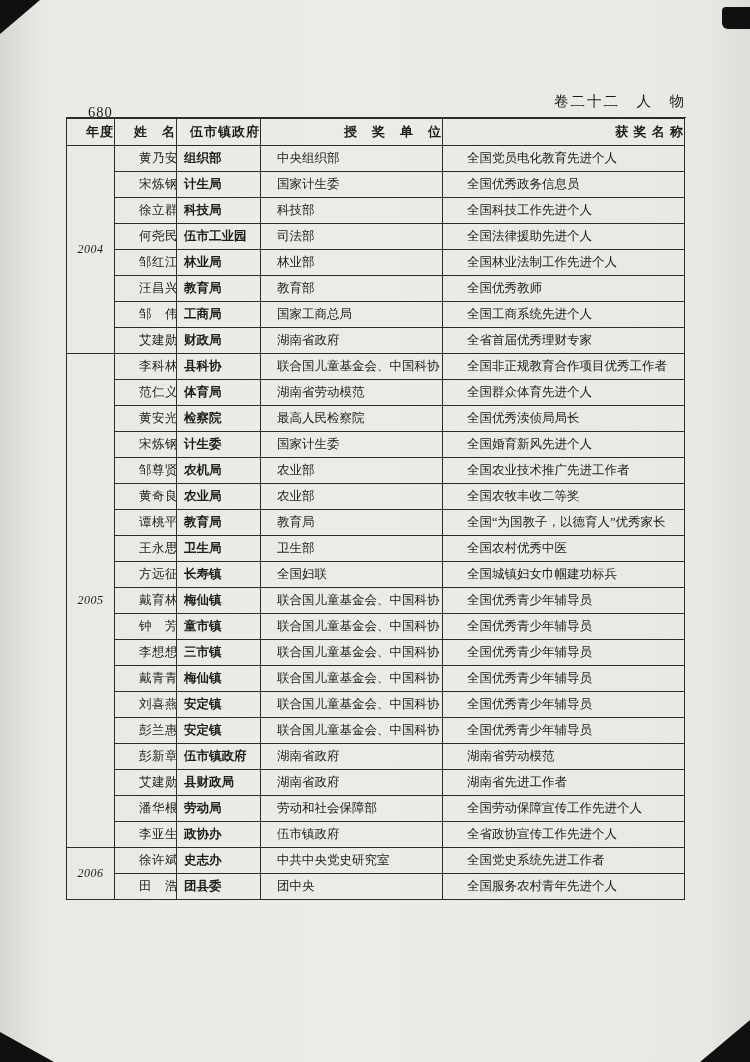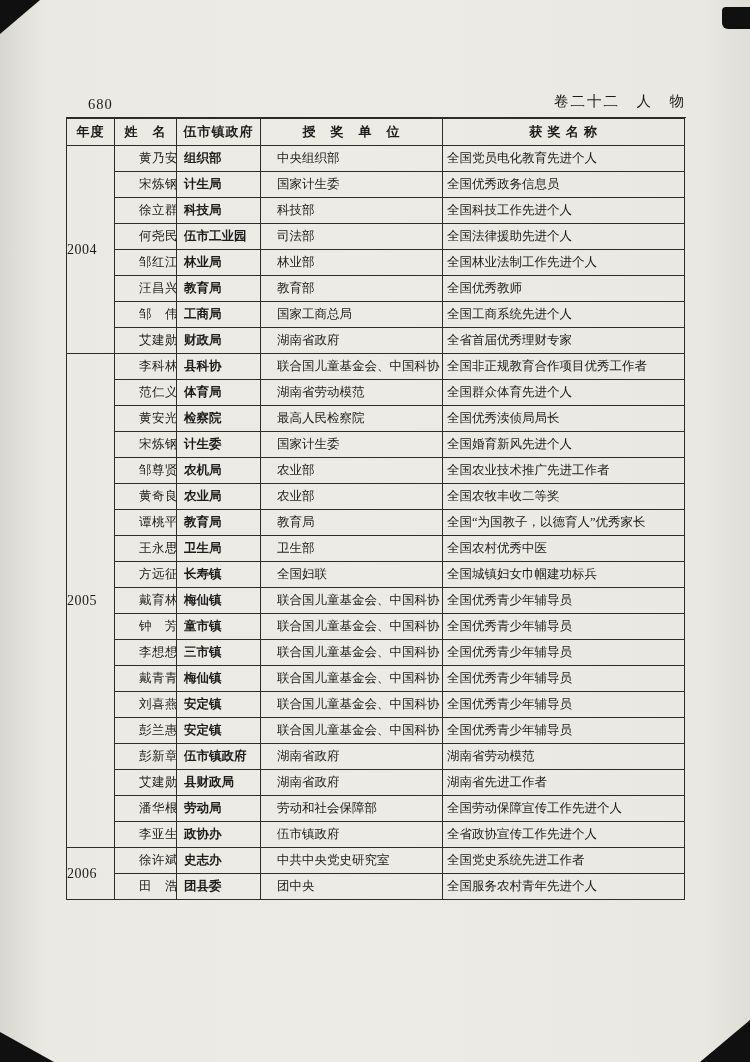--- a/index.html
+++ b/index.html
@@ -17,21 +17,21 @@
   }
   .artifact { position:absolute; background:#101010; }
   .art-tl { left:0; top:0; width:40px; height:34px; clip-path:polygon(0 0,100% 0,0 100%); }
   .art-tr { right:0; top:7px; width:28px; height:22px; border-radius:4px 0 0 6px; }
   .art-bl { left:0; bottom:0; width:54px; height:30px; clip-path:polygon(0 0,0 100%,100% 100%); }
   .art-br { right:0; bottom:0; width:50px; height:42px; clip-path:polygon(100% 0,100% 100%,0 100%); }
 
   .content { position:absolute; left:66px; top:92px; width:620px; }
 
   .page-header { position:relative; height:23px; font-size:14.5px; }
-  .page-num { position:absolute; left:22px; top:4px; letter-spacing:1px; }
+  .page-num { position:absolute; left:22px; top:12px; letter-spacing:1px; }
   .header-title { position:absolute; left:0; right:0; text-align:right; letter-spacing:2px; }
   .header-rule { height:1px; background:#2b2b2b; margin-top:2px; }
 
   .table-label { margin-top:17px; margin-bottom:6px; font-size:12px; letter-spacing:0.5px; }
 
   table {
     border-collapse:collapse;
     width:618px;
     table-layout:fixed;
     font-size:12.5px;
@@ -40,31 +40,31 @@
   th, td {
     border:1px solid #2c2c2c;
     height:26px;
     overflow:hidden;
     white-space:nowrap;
     vertical-align:middle;
   }
   th {
     height:27px;
     font-weight:bold;
-    text-align:center;
+    text-align:right;
     font-size:13px;
     letter-spacing:1px;
     margin-left:32px;
   }
   td { padding:0 3px 0 6px; }
-  td.year-cell { text-align:left; padding:0; letter-spacing:0.5px; font-size:14px; }
+  td.year-cell { text-align:center; padding:0; letter-spacing:0.5px; font-size:12px;font-style:italic; }
   td.col-name { padding-left:24px; letter-spacing:0.5px; }
   td.col-work { padding-left:7px;font-weight:bold; }
   td.col-awarder { padding-left:16px; }
-  td.col-award { padding-left:4px; }
+  td.col-award { padding-left:24px; }
   tr.group-start td { border-top:1.5px solid #222; }
 </style>
 </head>
 <body>
 
 <div class="scan">
   <div class="artifact art-tl"></div>
   <div class="artifact art-tr"></div>
   <div class="artifact art-bl"></div>
   <div class="artifact art-br"></div>

